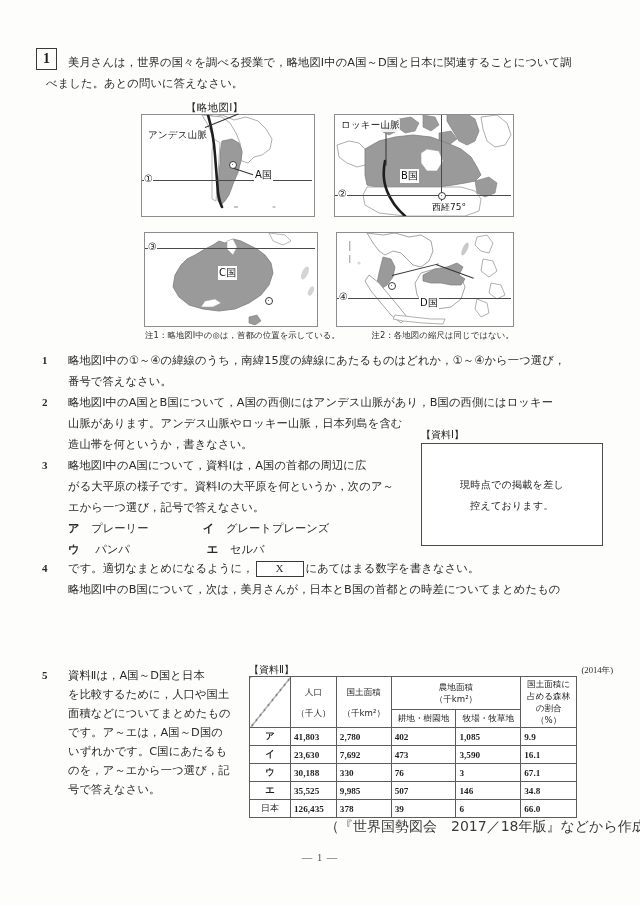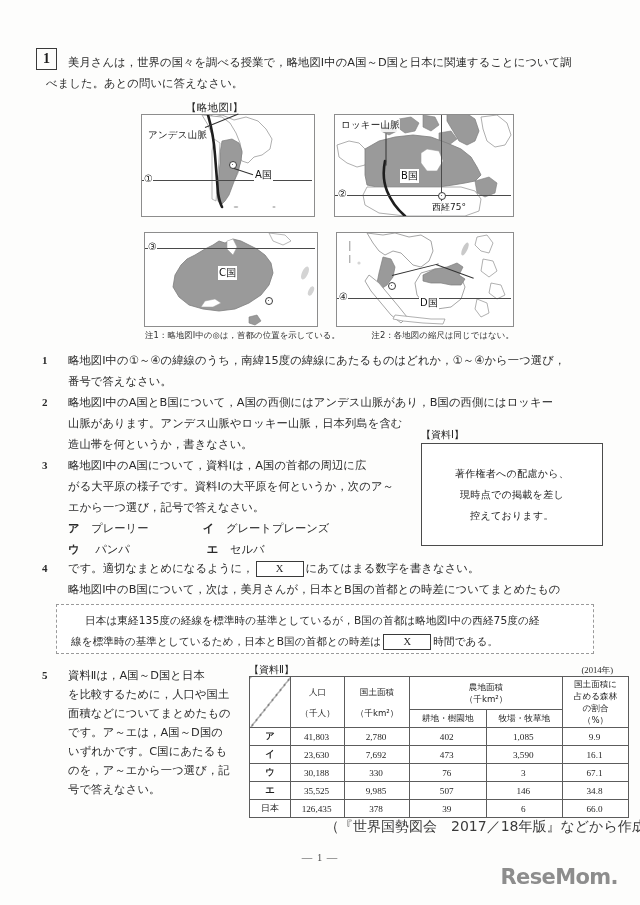--- a/index.html
+++ b/index.html
@@ -247,21 +247,21 @@
     position: absolute;
     right: 27px;
     top: 665px;
     font-size: 8.6px;
     color: #2a2a2a;
   }
   table.data {
     position: absolute;
     left: 249px;
     top: 676px;
-    width: 380px;
+    width: 328px;
     border-collapse: collapse;
     font-family: "Liberation Serif", "DejaVu Serif", serif;
     background: #fff;
   }
   table.data th, table.data td {
     border: 1px solid #5c5c5c;
     font-size: 9.2px;
     color: #1f1f1f;
     padding: 1px 3px;
   }
@@ -274,23 +274,24 @@
   }
   table.data td.rowlab {
     text-align: center;
     font-family: "DejaVu Sans", sans-serif;
     font-size: 9.4px;
     font-weight: bold;
     width: 34px;
   }
   table.data td.rowlab.jp-last { font-weight: normal; font-size: 9px; }
   table.data td.num {
-    text-align: center;
+    text-align: left;
     padding-right: 5px;
     height: 15px;
+    font-weight: bold;
   }
   .corner {
     position: relative;
     width: 34px;
     background:
       linear-gradient(to bottom right,
         rgba(0,0,0,0) 0%, rgba(0,0,0,0) calc(50% - 0.5px),
         #5c5c5c calc(50% - 0.5px), #5c5c5c calc(50% + 0.5px),
         rgba(0,0,0,0) calc(50% + 0.5px), rgba(0,0,0,0) 100%);
   }
@@ -512,41 +513,32 @@
     <div>
       <span class="mark">ウ</span>
       <span class="c" style="margin-left:12px; width:108px;">パンパ</span>
       <span class="mark">エ</span>
       <span class="c" style="margin-left:8px;">セルバ</span>
     </div>
   </div>
 
   <div class="shiryo1-label jp">【資料Ⅰ】</div>
   <div class="shiryo1-box">
-    <div class="line">著作権者への配慮から、</div>
     <div class="line">現時点での掲載を差し</div>
     <div class="line">控えております。</div>
   </div>
 
   <div class="qitem jp" style="left:68px; top:558px; width:545px;">
     <span class="num serif">4</span>
     <div>
       <span>です。適切なまとめになるように，</span><span class="xbox">X</span><span>にあてはまる数字を書きなさい。</span>
     </div>
     <div>略地図Ⅰ中のB国について，次は，美月さんが，日本とB国の首都との時差についてまとめたもの</div>
   </div>
 
-  <div class="summary-box">
-    <div class="summary-text jp">
-      <div style="text-indent:14px;">日本は東経135度の経線を標準時の基準としているが，B国の首都は略地図Ⅰ中の西経75度の経</div>
-      <div>
-        <span>線を標準時の基準としているため，日本とB国の首都との時差は</span><span class="xbox">X</span><span>時間である。</span>
-      </div>
-    </div>
-  </div>
 
   <div class="qitem jp" style="left:68px; top:666px; width:180px; line-height:19px;">
     <span class="num serif">5</span>
     <div>資料Ⅱは，A国～D国と日本</div>
     <div>を比較するために，人口や国土</div>
     <div>面積などについてまとめたもの</div>
     <div>です。ア～エは，A国～D国の</div>
     <div>いずれかです。C国にあたるも</div>
     <div>のを，ア～エから一つ選び，記</div>
     <div>号で答えなさい。</div>
@@ -625,17 +617,14 @@
         <td class="num">39</td>
         <td class="num">6</td>
         <td class="num">66.0</td>
       </tr>
     </tbody>
   </table>
 
   <div class="src-note jp">（『世界国勢図会　2017／18年版』などから作成）</div>
 
   <div class="page-num">— 1 —</div>
-  <div class="logo">
-    <span>ReseMom</span><span class="dot">.</span>
-  </div>
 
 </div>
 
 </body></html>

